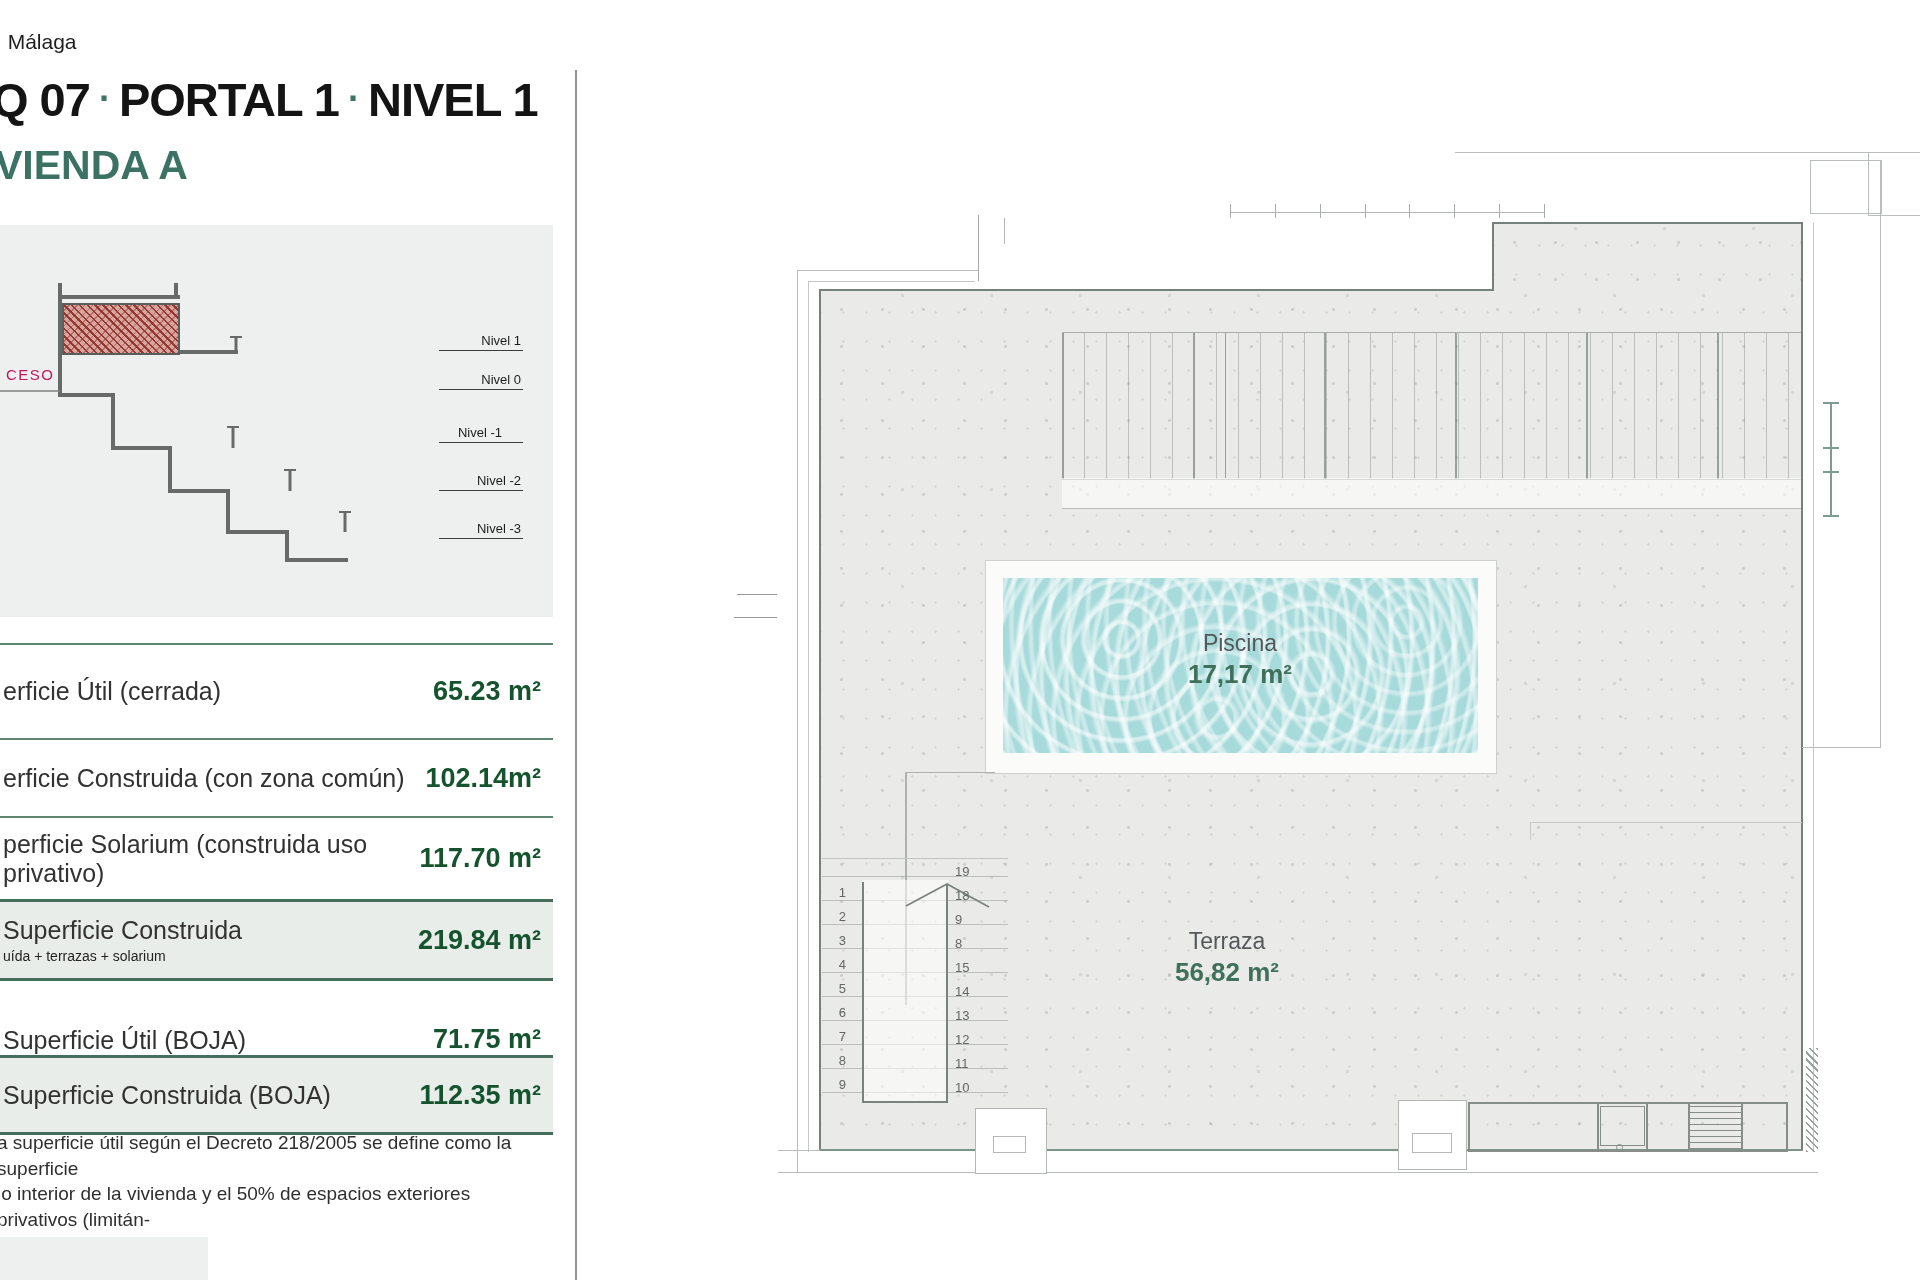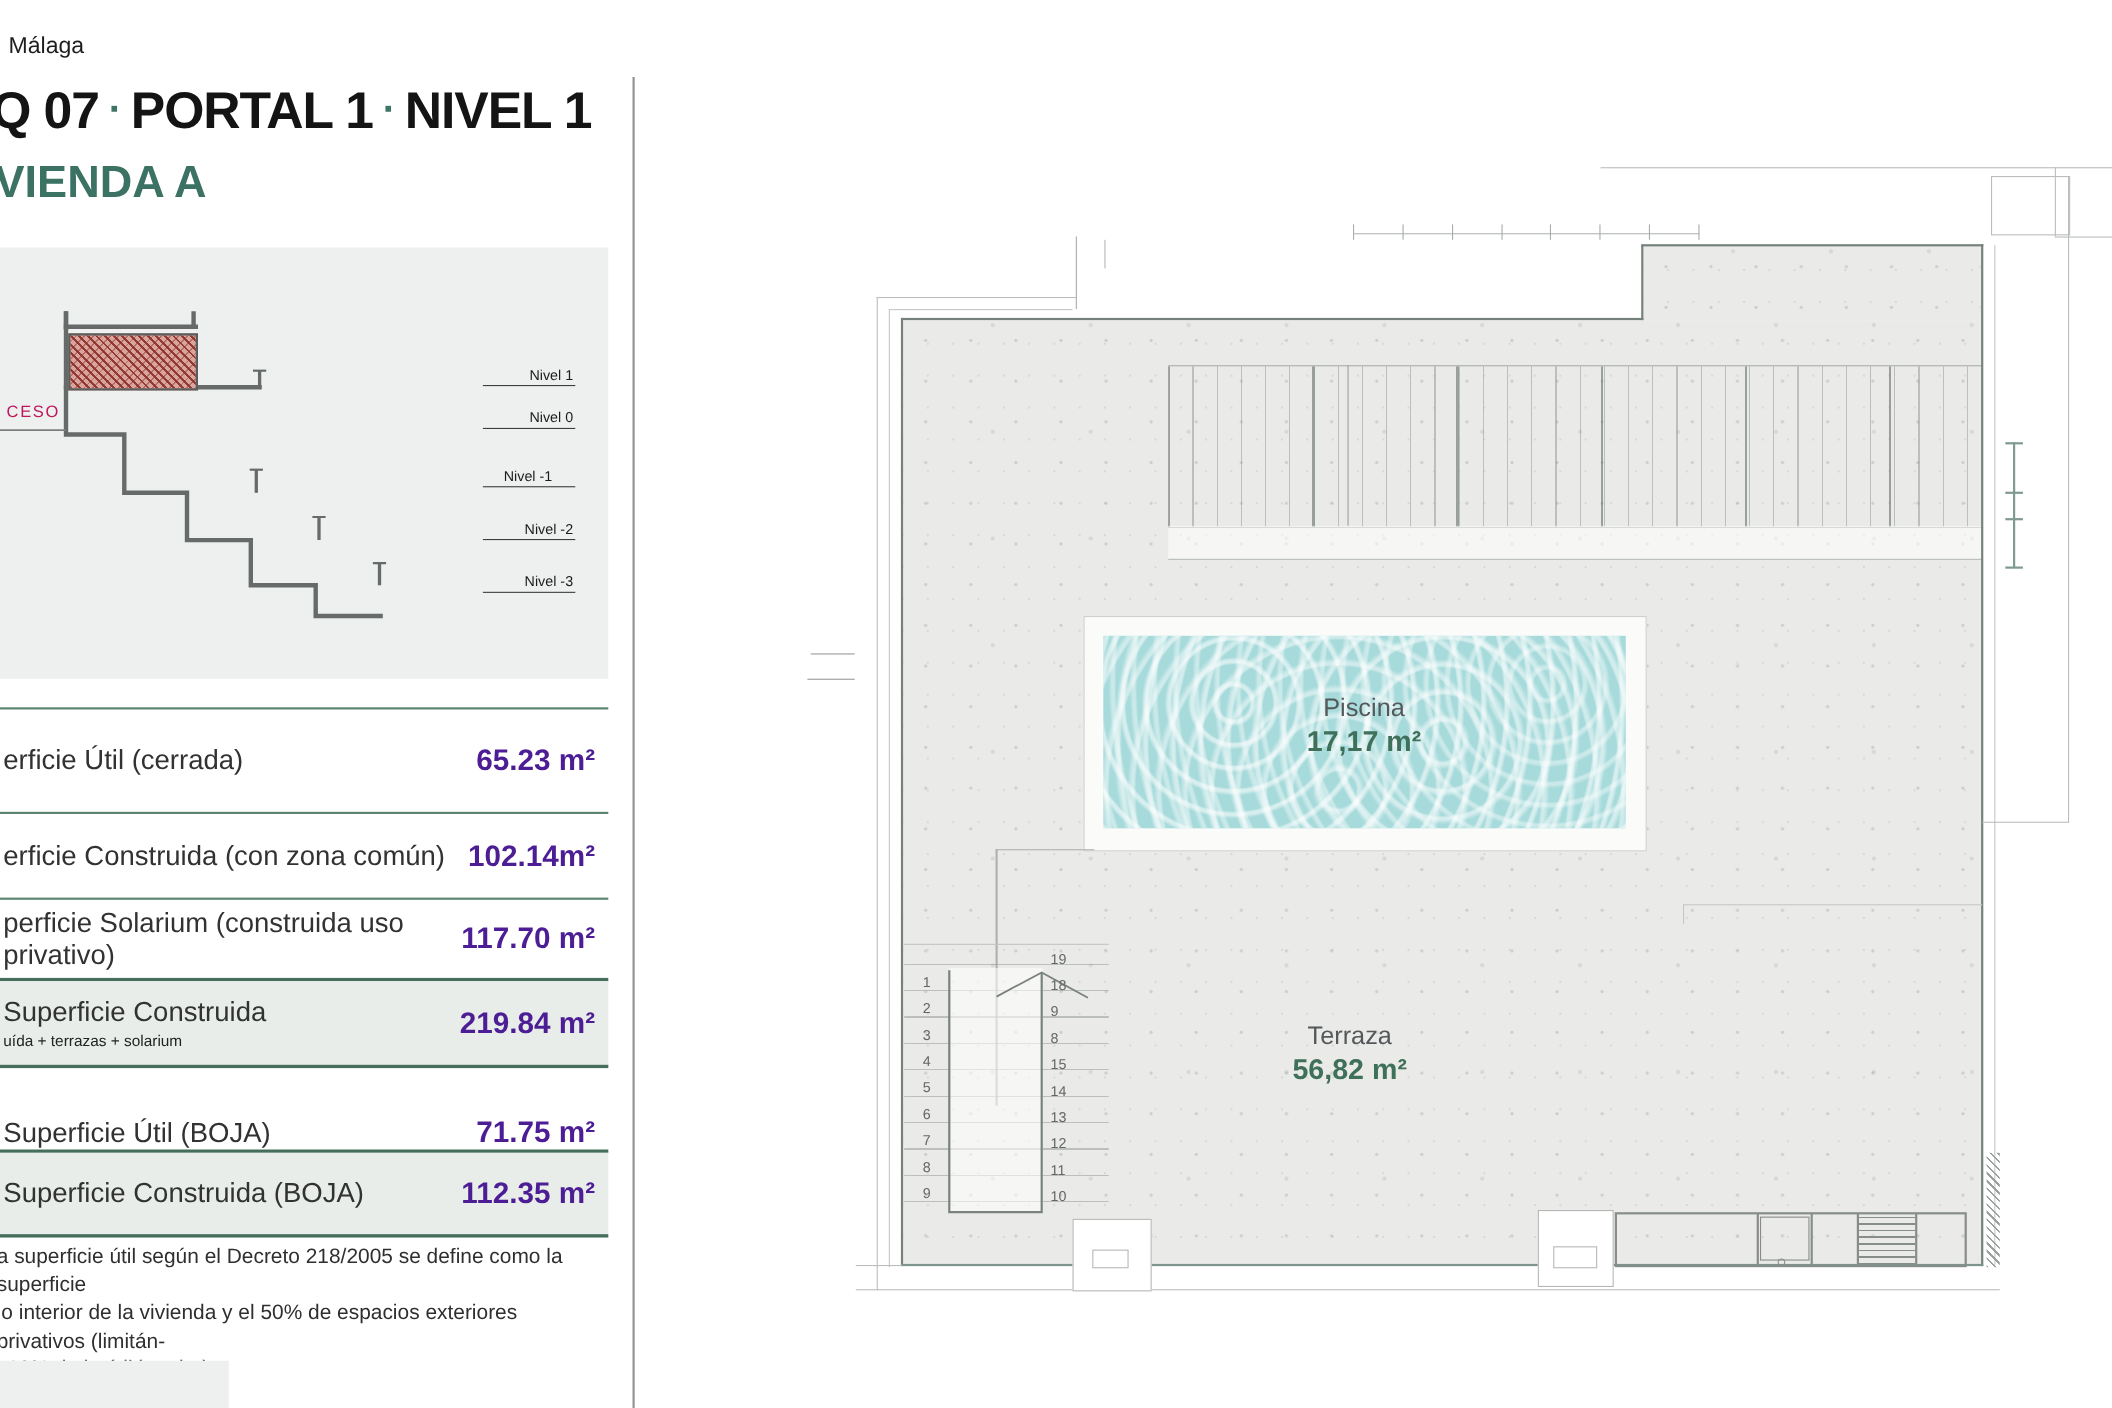--- a/index.html
+++ b/index.html
@@ -18,21 +18,21 @@
   .redhatch{position:absolute;left:62px;top:303px;width:114px;height:48px;border:2.5px solid #595d5b;
     background-color:#d9a49e;
     background-image:repeating-linear-gradient(45deg,rgba(142,51,44,.95) 0 1.8px,transparent 1.8px 5.5px),
                      repeating-linear-gradient(-45deg,rgba(142,51,44,.5) 0 1.2px,transparent 1.2px 5.5px);}
   .level{position:absolute;left:439px;width:82px;text-align:right;font-size:13px;color:#1c1c1c;border-bottom:1.5px solid #3a3f3d;padding:0 2px 2px 0;}
 
   .tbl{position:absolute;left:0;top:643px;width:553px;border-top:2px solid #5d8572;}
   .row{box-sizing:border-box;display:flex;align-items:center;justify-content:space-between;padding:0 12px 0 3px;}
   .row .lab{font-size:25px;color:#323232;font-weight:400;}
   .row .sub{font-size:14px;color:#232323;margin-top:3px;}
-  .row .val{font-size:27px;font-weight:700;color:#4c1d95;white-space:nowrap;}
+  .row .val{font-size:27px;font-weight:700;color:#14532d;white-space:nowrap;}
   .b-thin{border-bottom:2px solid #5d8572;}
   .b-thick{border-bottom:3px solid #466e5d;}
   .hl{background:#e8ede9;}
 
   .fnote{position:absolute;left:-3px;top:1130px;width:545px;font-size:19px;line-height:25.5px;color:#2f2f2f;}
   .graybox{position:absolute;left:0;top:1237px;width:208px;height:43px;background:#edf0ef;}
   .divider{position:absolute;left:575px;top:70px;width:1.5px;height:1210px;background:#90958f;}
 
   
   .concrete{position:absolute;background-color:#eaeae8;
@@ -107,21 +107,21 @@
 
   <div class="tbl">
     <div class="row b-thin" style="height:95px;">
       <span class="lab">erficie Útil (cerrada)</span>
       <span class="val">65.23 m²</span>
     </div>
     <div class="row b-thin" style="height:78px;">
       <span class="lab">erficie Construida (con zona común)</span>
       <span class="val">102.14m²</span>
     </div>
-    <div class="row b-thick" style="height:74px;">
+    <div class="row b-thick" style="height:84px;">
       <span class="lab">perficie Solarium (construida uso privativo)</span>
       <span class="val">117.70 m²</span>
     </div>
     <div class="row b-thick hl" style="height:79px;">
       <span>
         <span class="lab" style="display:block;">Superficie Construida</span>
         <span class="sub" style="display:block;">uída + terrazas + solarium</span>
       </span>
       <span class="val">219.84 m²</span>
     </div>

